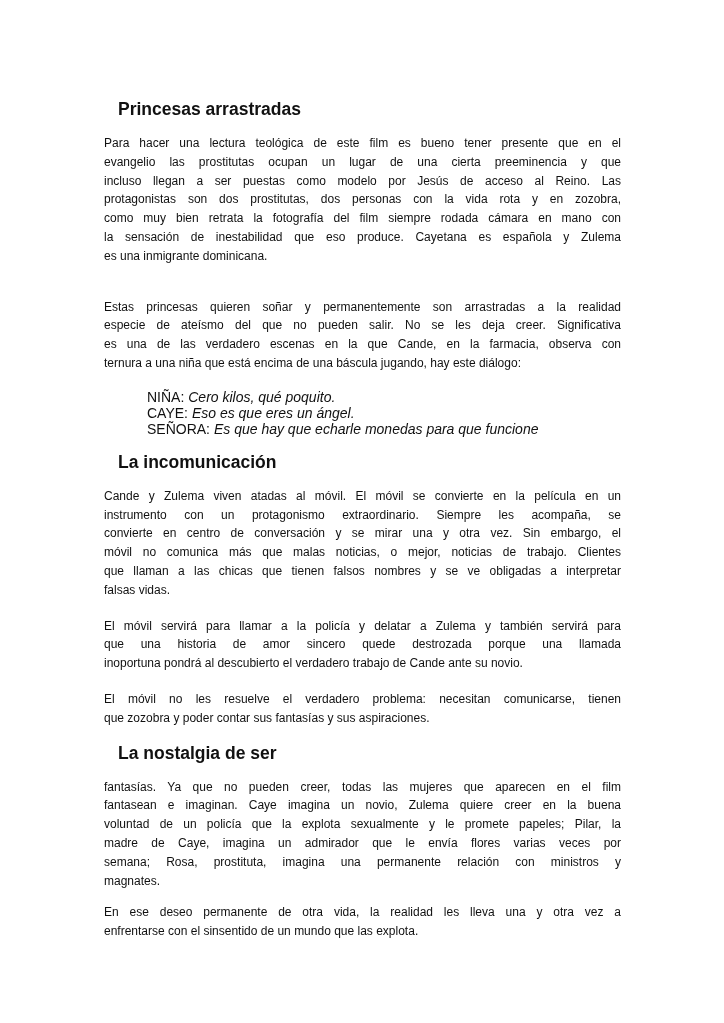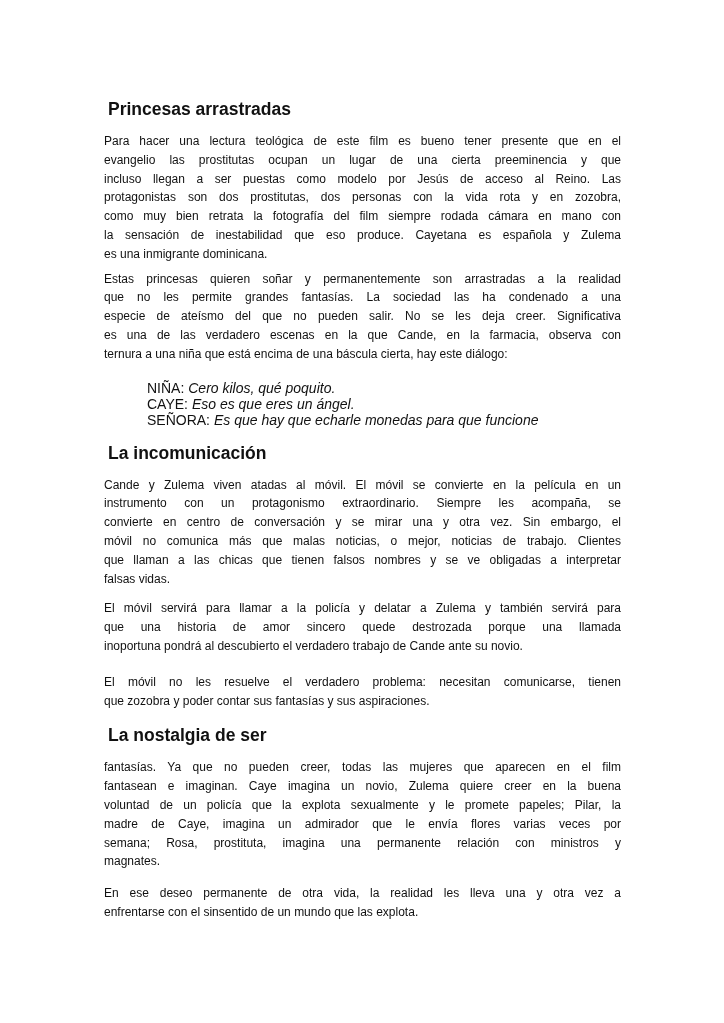--- a/index.html
+++ b/index.html
@@ -19,21 +19,21 @@
       position: absolute;
       left: 104px;
       top: 98px;
       width: 517px;
     }
     h2 {
       font-family: "Liberation Sans", sans-serif;
       font-weight: bold;
       font-size: 17.5px;
       line-height: 22px;
-      margin: 4px;
+      margin: 14px;
       color: #111111;
     }
     .para {
       font-size: 12px;
       line-height: 18.8px;
       text-align: justify;
       margin: 0;
     }
     .para .ln {
       display: block;
@@ -46,25 +46,25 @@
     }
     .dialogue {
       margin: 0 0 0 43px;
       font-size: 14px;
       line-height: 16px;
     }
     .dialogue .row { display: block; white-space: nowrap; }
     .dialogue .line-text { font-style: italic; }
     #h1 { margin-top: 0; }
     #p1 { margin-top: 12px; }
-    #p2 { margin-top: 6px; }
+    #p2 { margin-top: 32px; }
     #dlg { margin-top: 16px; }
     #h2 { margin-top: 14px; }
     #p3 { margin-top: 12px; }
-    #p4 { margin-top: 11px; }
+    #p4 { margin-top: 17px; }
     #p5 { margin-top: 17px; }
     #h3 { margin-top: 14px; }
     #p6 { margin-top: 12px; }
     #p7 { margin-top: 13px; }
   </style>
 </head>
 <body>
 
 <div class="page">
 
@@ -75,24 +75,23 @@
     <span class="ln">evangelio las prostitutas ocupan un lugar de una cierta preeminencia y que</span>
     <span class="ln">incluso llegan a ser puestas como modelo por Jesús de acceso al Reino. Las</span>
     <span class="ln">protagonistas son dos prostitutas, dos personas con la vida rota y en zozobra,</span>
     <span class="ln">como muy bien retrata la fotografía del film siempre rodada cámara en mano con</span>
     <span class="ln">la sensación de inestabilidad que eso produce. Cayetana es española y Zulema</span>
     <span class="ln last">es una inmigrante dominicana.</span>
   </div>
 
   <div class="para" id="p2">
     <span class="ln">Estas princesas quieren soñar y permanentemente son arrastradas a la realidad</span>
-    <span class="ln">que no les permite grandes fantasías. La sociedad las ha condenado a una</span>
     <span class="ln">especie de ateísmo del que no pueden salir. No se les deja creer. Significativa</span>
     <span class="ln">es una de las verdadero escenas en la que Cande, en la farmacia, observa con</span>
-    <span class="ln last">ternura a una niña que está encima de una báscula cierta, hay este diálogo:</span>
+    <span class="ln last">ternura a una niña que está encima de una báscula jugando, hay este diálogo:</span>
   </div>
 
   <div class="dialogue" id="dlg">
     <span class="row">
       <span>NIÑA:</span>
       <span class="line-text">Cero kilos, qué poquito.</span>
     </span>
     <span class="row">
       <span>CAYE:</span>
       <span class="line-text">Eso es que eres un ángel.</span>

